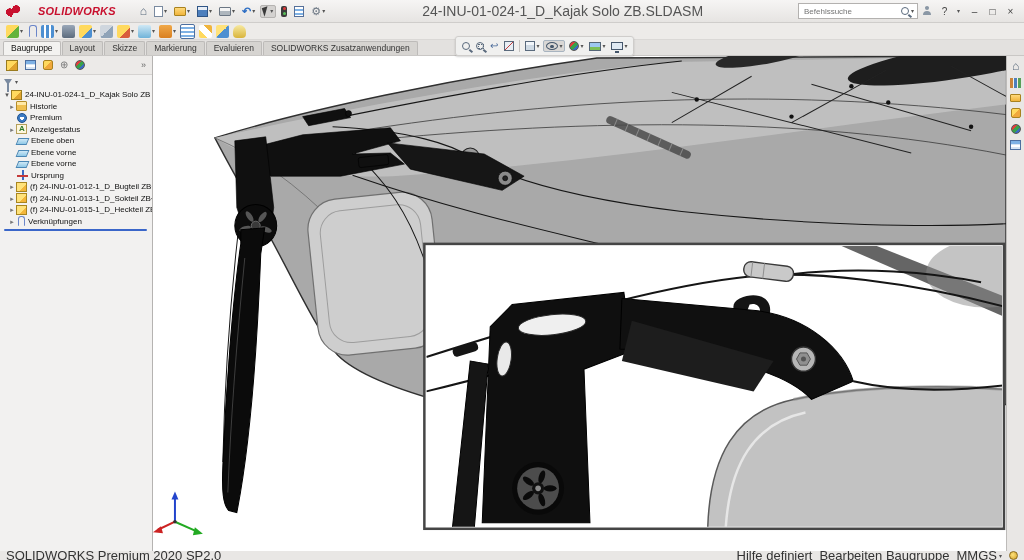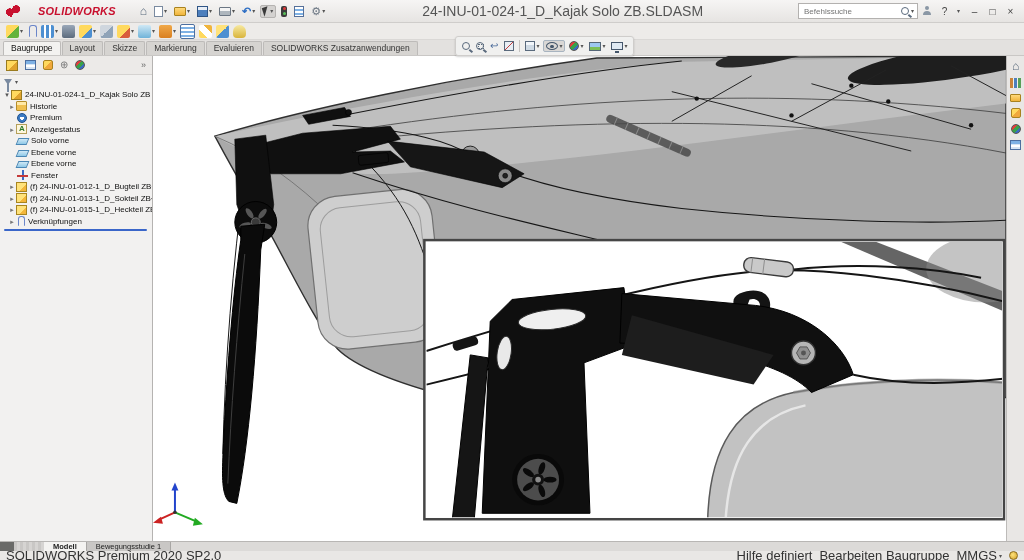--- a/index.html
+++ b/index.html
@@ -343,33 +343,33 @@
           <span class="t t-sens"></span>
           <span class="lbl">Premium</span>
         </div>
         <div class="trow indc">
           <span class="g caret-r caret"></span>
           <span class="t t-ann"></span>
           <span class="lbl">Anzeigestatus</span>
         </div>
         <div class="trow ind1">
           <span class="t t-plane"></span>
-          <span class="lbl">Solo vorne</span>
+          <span class="lbl">Ebene oben</span>
         </div>
         <div class="trow ind1">
           <span class="t t-plane"></span>
           <span class="lbl">Ebene vorne</span>
         </div>
         <div class="trow ind1">
           <span class="t t-plane"></span>
           <span class="lbl">Ebene vorne</span>
         </div>
         <div class="trow ind1">
           <span class="t t-origin"></span>
-          <span class="lbl">Fenster</span>
+          <span class="lbl">Ursprung</span>
         </div>
         <div class="trow indc">
           <span class="g caret-r caret"></span>
           <span class="t t-part"></span>
           <span class="lbl">(f) 24-INU-01-012-1_D_Bugteil ZB&lt;1&gt; (Standard&lt;Anzeigestatus</span>
         </div>
         <div class="trow indc">
           <span class="g caret-r caret"></span>
           <span class="t t-part"></span>
           <span class="lbl">(f) 24-INU-01-013-1_D_Sokteil ZB&lt;1&gt; (Standard&lt;Anzeigestatus</span>
@@ -513,26 +513,20 @@
     <div class="taskpane">
       <span class="g g-home"></span>
       <span class="i i-books"></span>
       <span class="i i-folder" style="width:11px;height:8px"></span>
       <span class="i i-star"></span>
       <span class="i i-ball"></span>
       <span class="i i-table"></span>
     </div>
   </div>
 
-  <div class="modeltabs">
-    <span class="corner"></span>
-    <span class="mt-scroll"></span>
-    <span class="mtab active">Modell</span>
-    <span class="mtab">Bewegungsstudie 1</span>
-  </div>
 
   <div class="statusbar">
     <span class="s-item">SOLIDWORKS Premium 2020 SP2.0</span>
     <span class="grow"></span>
     <span class="s-item">Hilfe definiert</span>
     <span class="s-item">Bearbeiten Baugruppe</span>
     <span class="s-units">
       <span>MMGS</span>
       <span class="g dd"></span>
     </span>

